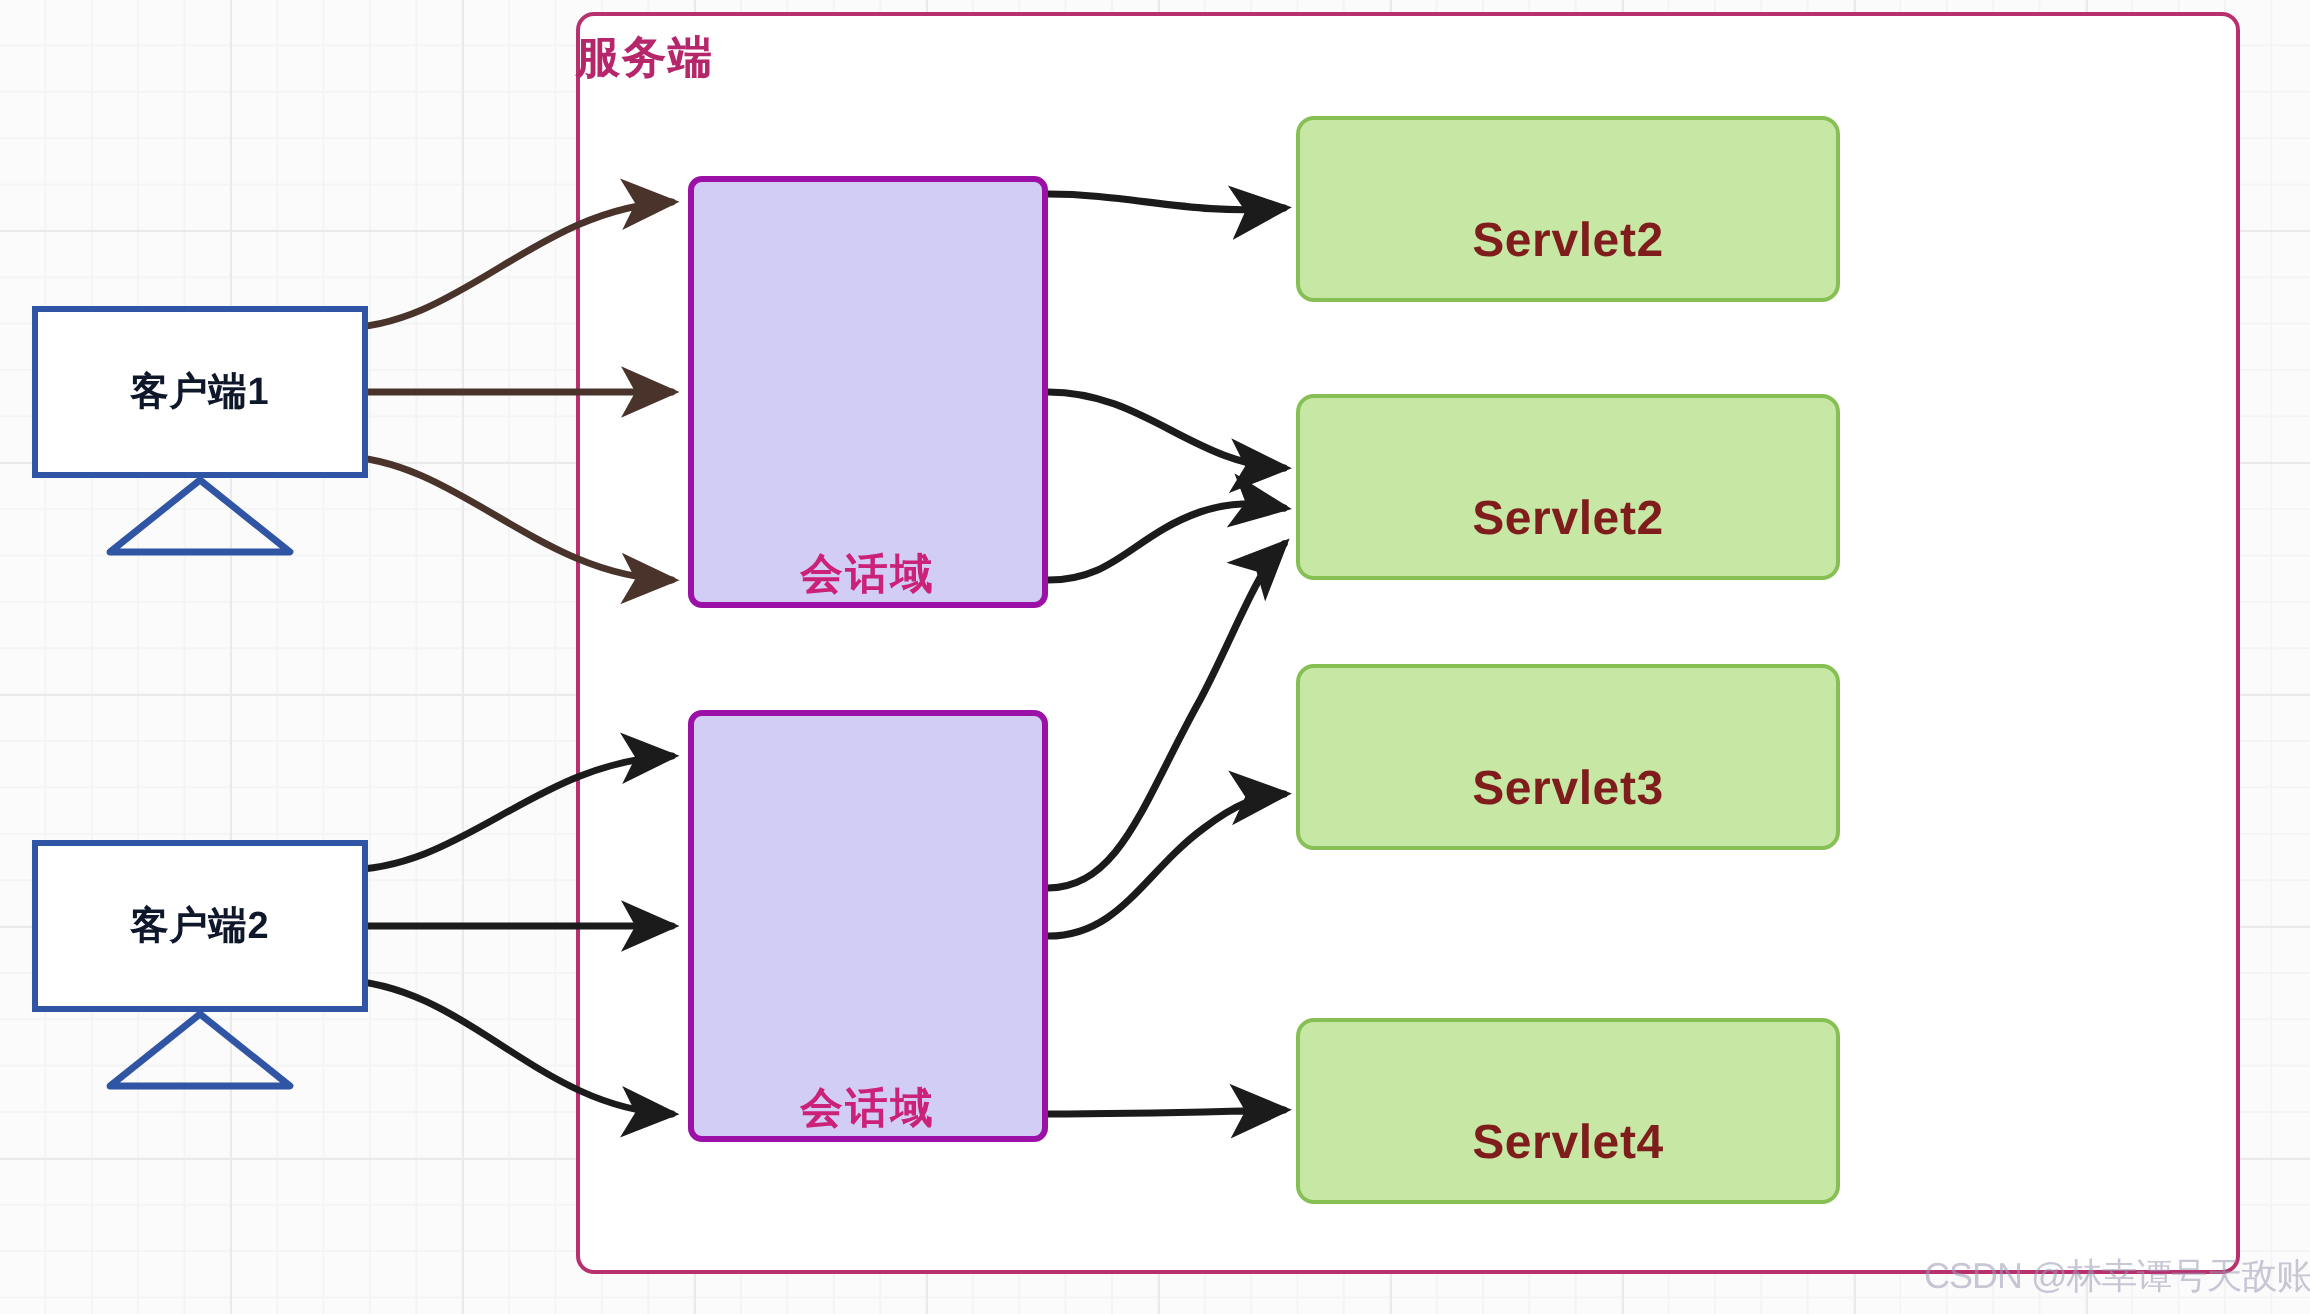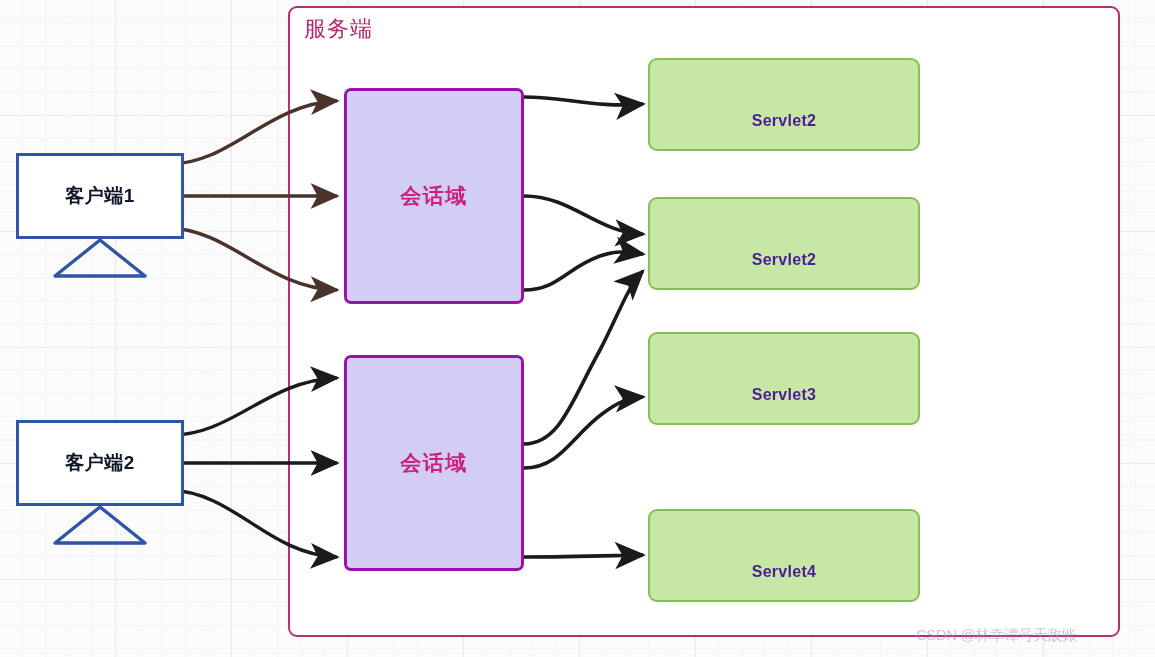--- a/index.html
+++ b/index.html
@@ -30,24 +30,24 @@
     top: 6px;
     width: 832px;
     height: 631px;
     border: 2.5px solid #b8316e;
     border-radius: 9px;
     background: #ffffff;
     box-sizing: border-box;
   }
   .server-title {
     position: absolute;
-    left: 304px;
+    left: 288px;
     top: 14px;
     font-size: 22px;
-    font-weight: normal;
+    font-weight: bold;
     color: #b5266b;
     letter-spacing: 1px;
     white-space: nowrap;
   }
 
   
   .client {
     position: absolute;
   }
   .client-screen {
@@ -80,21 +80,21 @@
 
   
   .session-box {
     position: absolute;
     width: 180px;
     border: 3px solid #9b11a8;
     border-radius: 7px;
     background: #d2cdf4;
     box-sizing: border-box;
     display: flex;
-    align-items: center;
+    align-items: flex-end;
     justify-content: center;
   }
   .session-label {
     font-size: 21px;
     font-weight: bold;
     color: #cb2178;
     letter-spacing: 1.5px;
     white-space: nowrap;
   }
 
@@ -106,44 +106,44 @@
     height: 93px;
     border: 2.5px solid #86c054;
     border-radius: 9px;
     background: #c6e8a4;
     box-sizing: border-box;
     display: flex;
     align-items: center;
     justify-content: center;
   }
   .servlet-label {
-    font-size: 16px;
-    font-weight: bold;
-    color: #4c1d95;
+    font-size: 24px;
+    font-weight: bold;
+    color: #7f1d1d;
     letter-spacing: 0.3px;
     white-space: nowrap;
     margin-top: 32px;
   }
 
   
   #edges {
     position: absolute;
     left: 0;
     top: 0;
     width: 1155px;
     height: 657px;
     pointer-events: none;
   }
 
   
   .watermark {
     position: absolute;
-    left: 916px;
+    left: 962px;
     top: 626px;
-    font-size: 15px;
+    font-size: 18px;
     color: #9b9bb5;
     opacity: 0.55;
     white-space: nowrap;
     letter-spacing: -0.5px;
   }
 </style>
 </head>
 <body>
 
 <div id="canvas">

